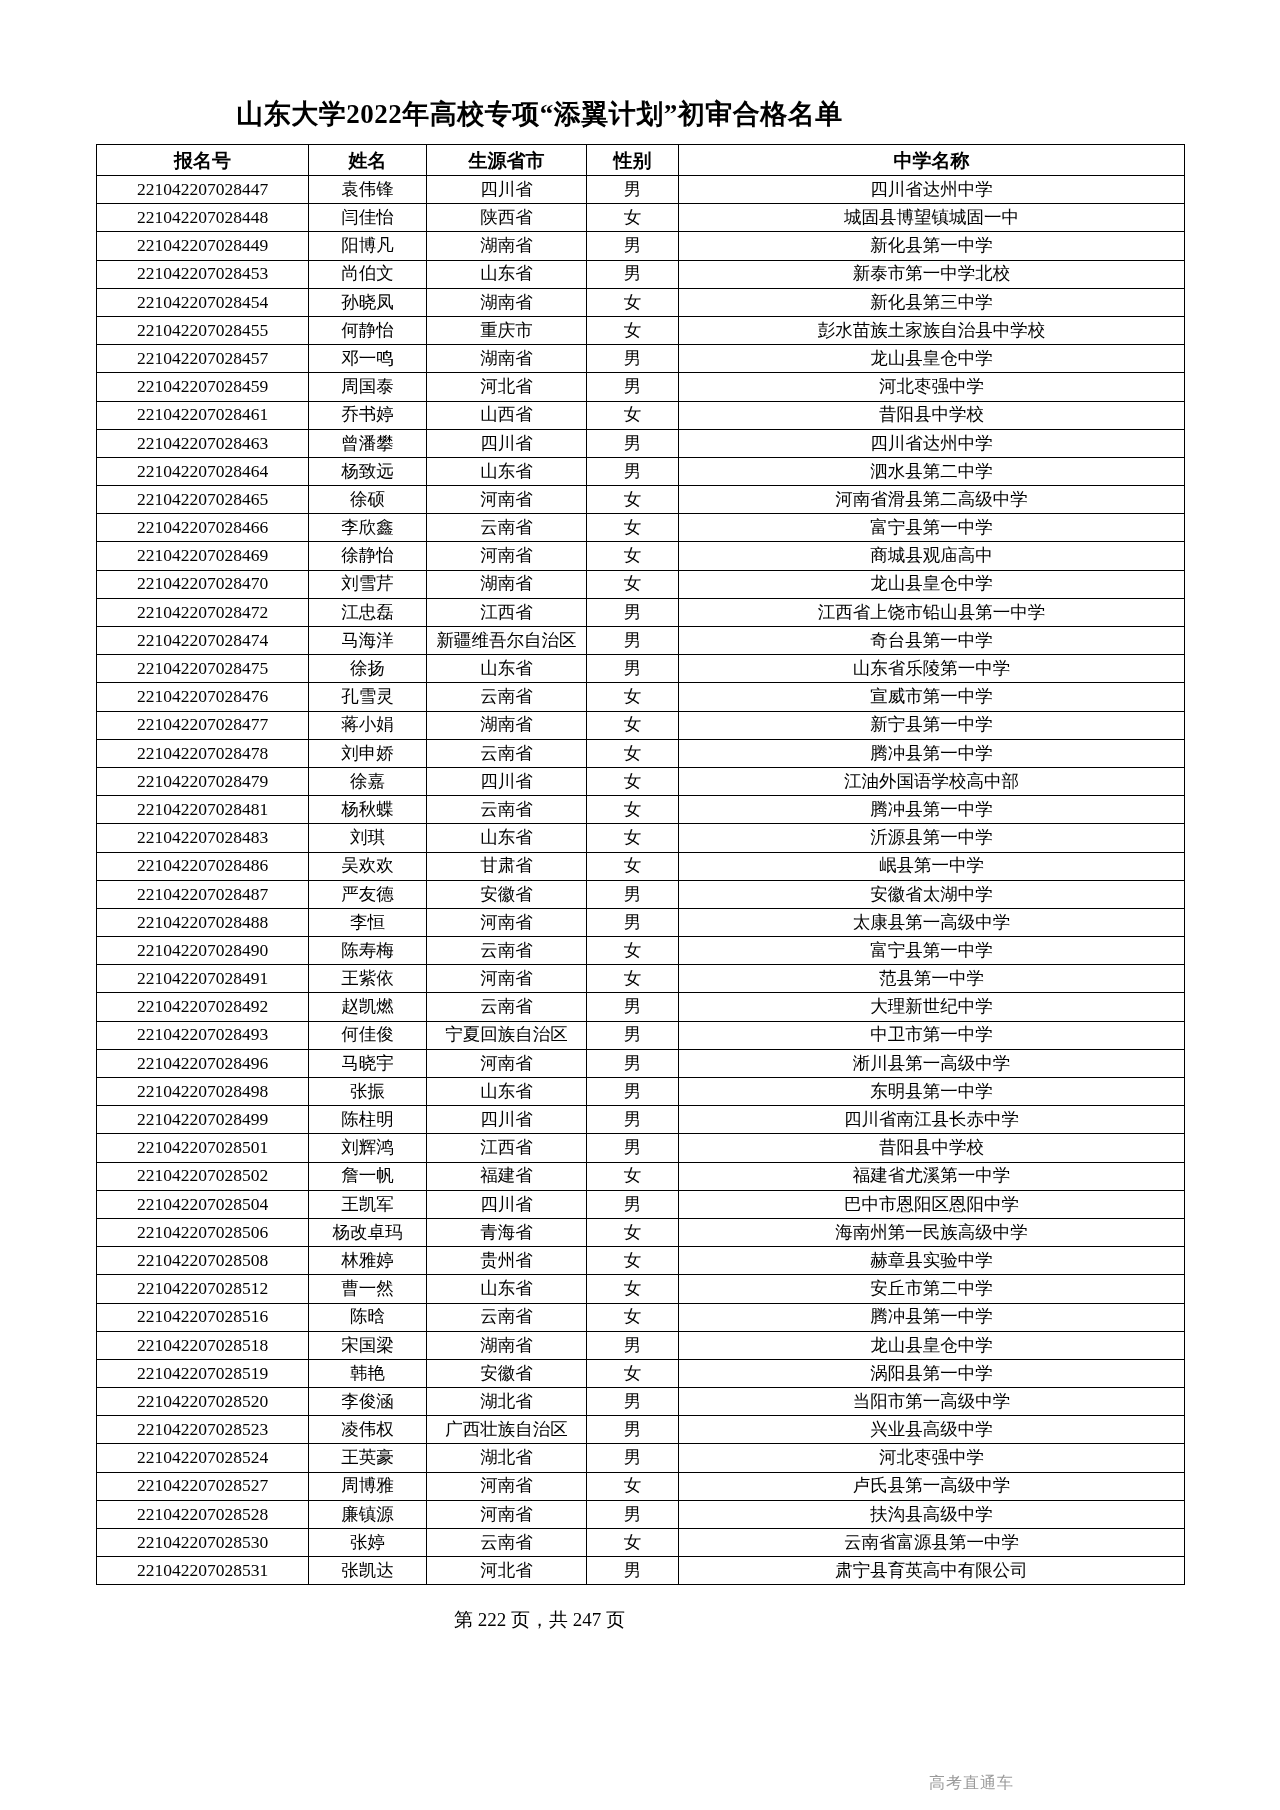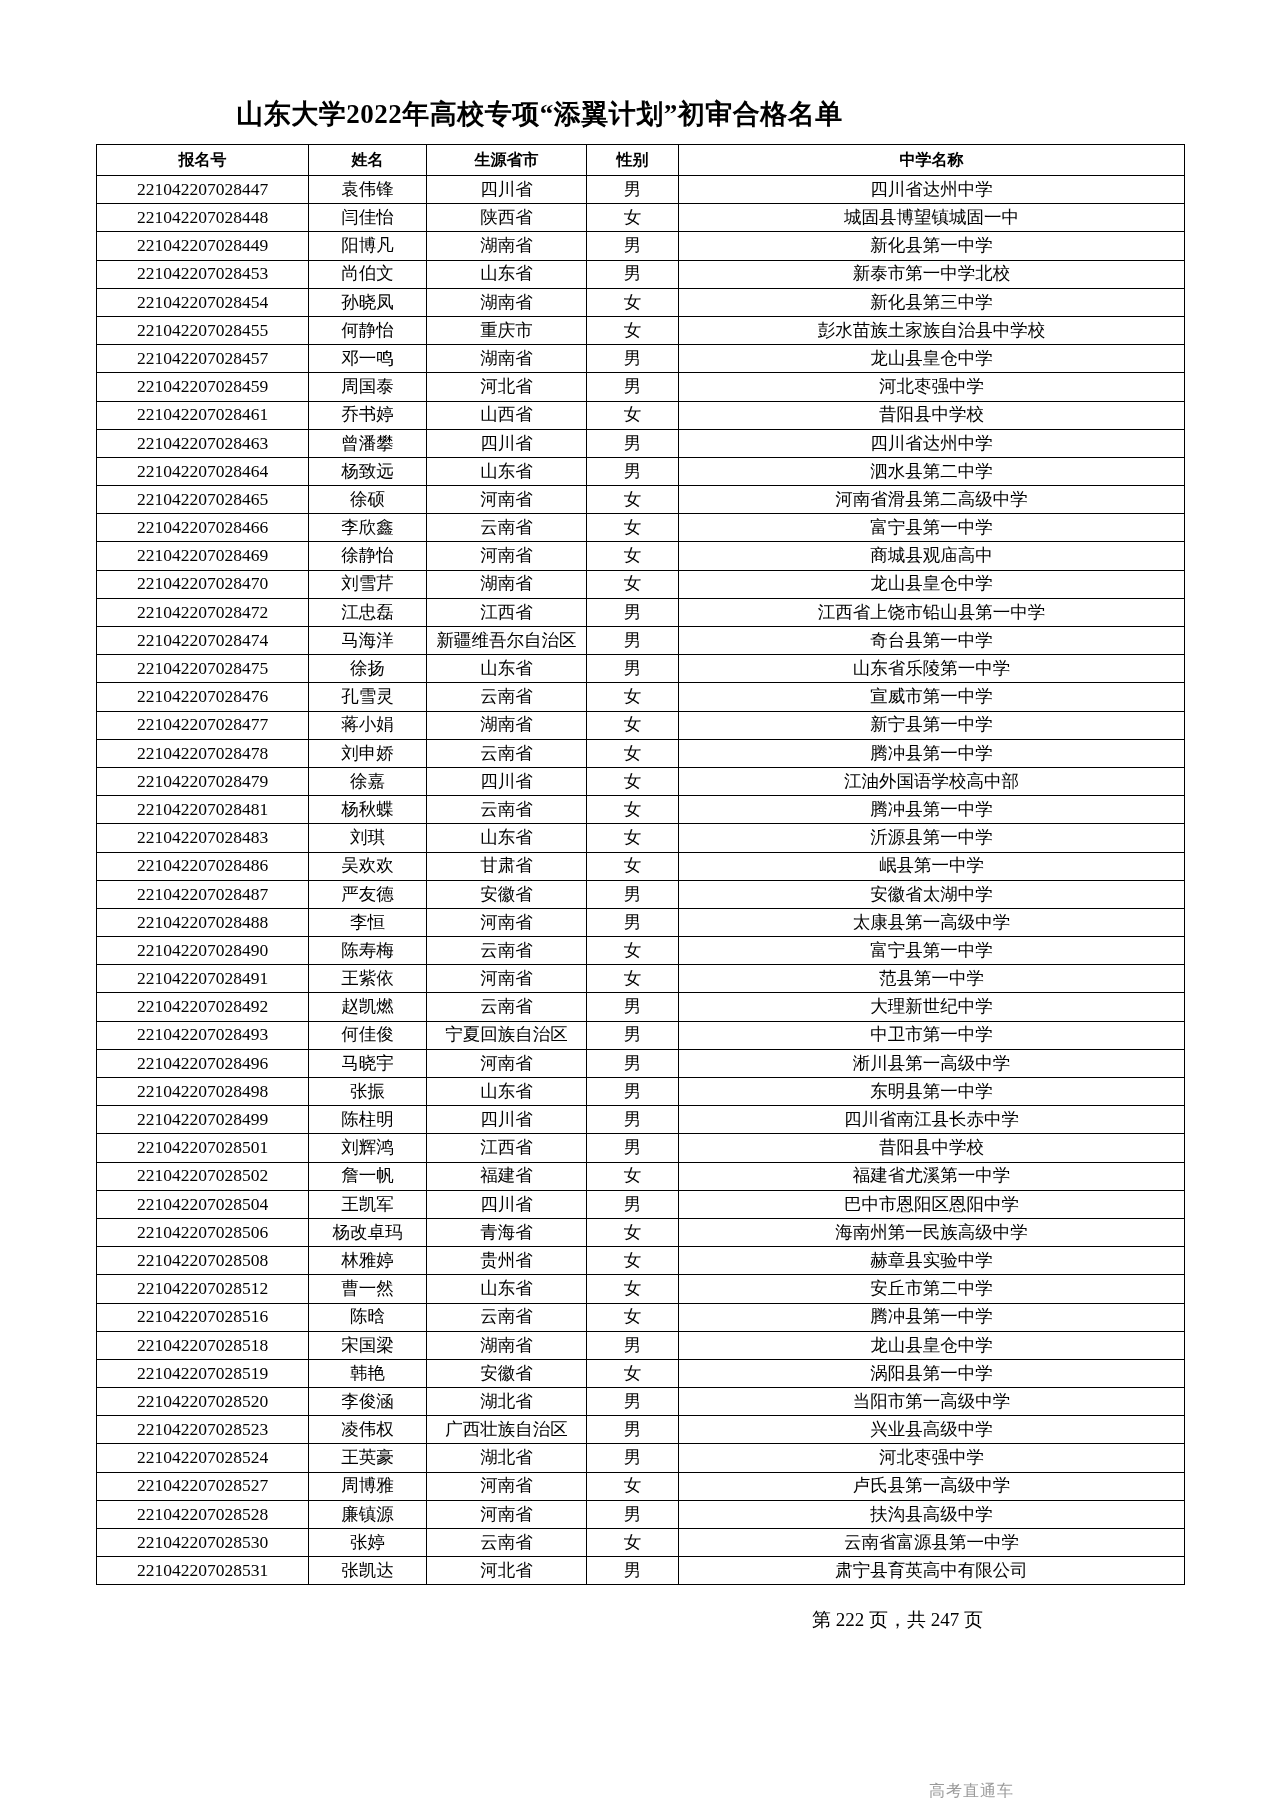--- a/index.html
+++ b/index.html
@@ -42,39 +42,39 @@
     font-size: 17.5px;
     line-height: 1;
     height: 27.2px;
     padding: 0;
     font-family: "Liberation Serif", "DejaVu Serif", serif;
     white-space: nowrap;
     overflow: hidden;
   }
   table.roster th {
     font-weight: bold;
-    font-size: 16px;
+    font-size: 19px;
     height: 30px;
   }
   col.c-id    { width: 212px; }
   col.c-name  { width: 118px; }
   col.c-prov  { width: 160px; }
   col.c-sex   { width: 92px; }
   col.c-school{ width: 506px; }
 
   .footer {
-    text-align: right;
+    text-align: center;
     font-size: 19px;
     margin-top: 22px;
     font-family: "Liberation Serif", "DejaVu Serif", serif;
   }
   .watermark {
     position: absolute;
     right: 26px;
-    bottom: 8px;
+    bottom: 16px;
     font-size: 16px;
     color: #9a9a9a;
     font-family: "Liberation Sans", sans-serif;
     letter-spacing: 1px;
   }
 </style>
 </head>
 <body>
 
 <div class="page">

